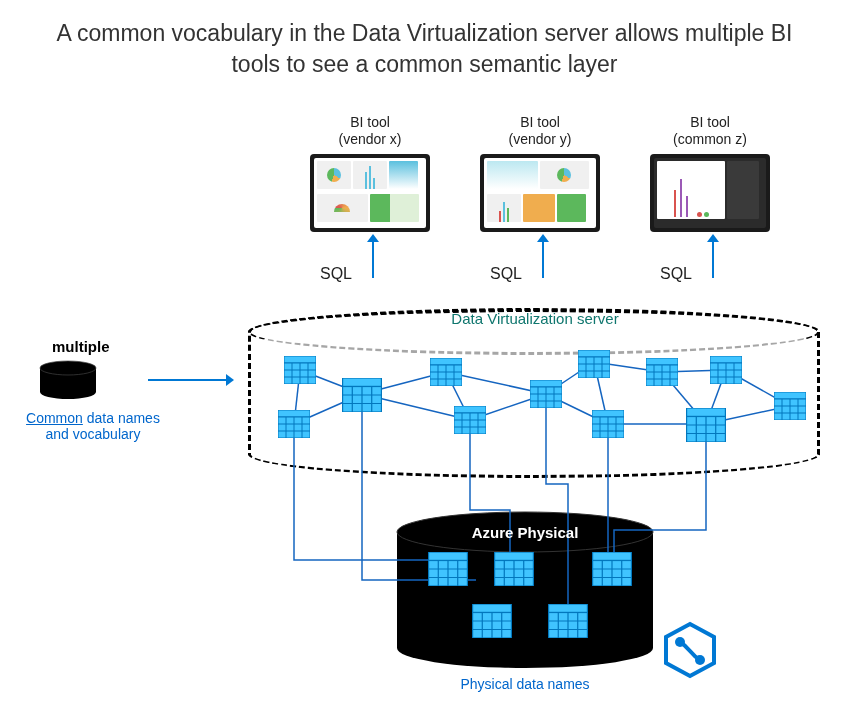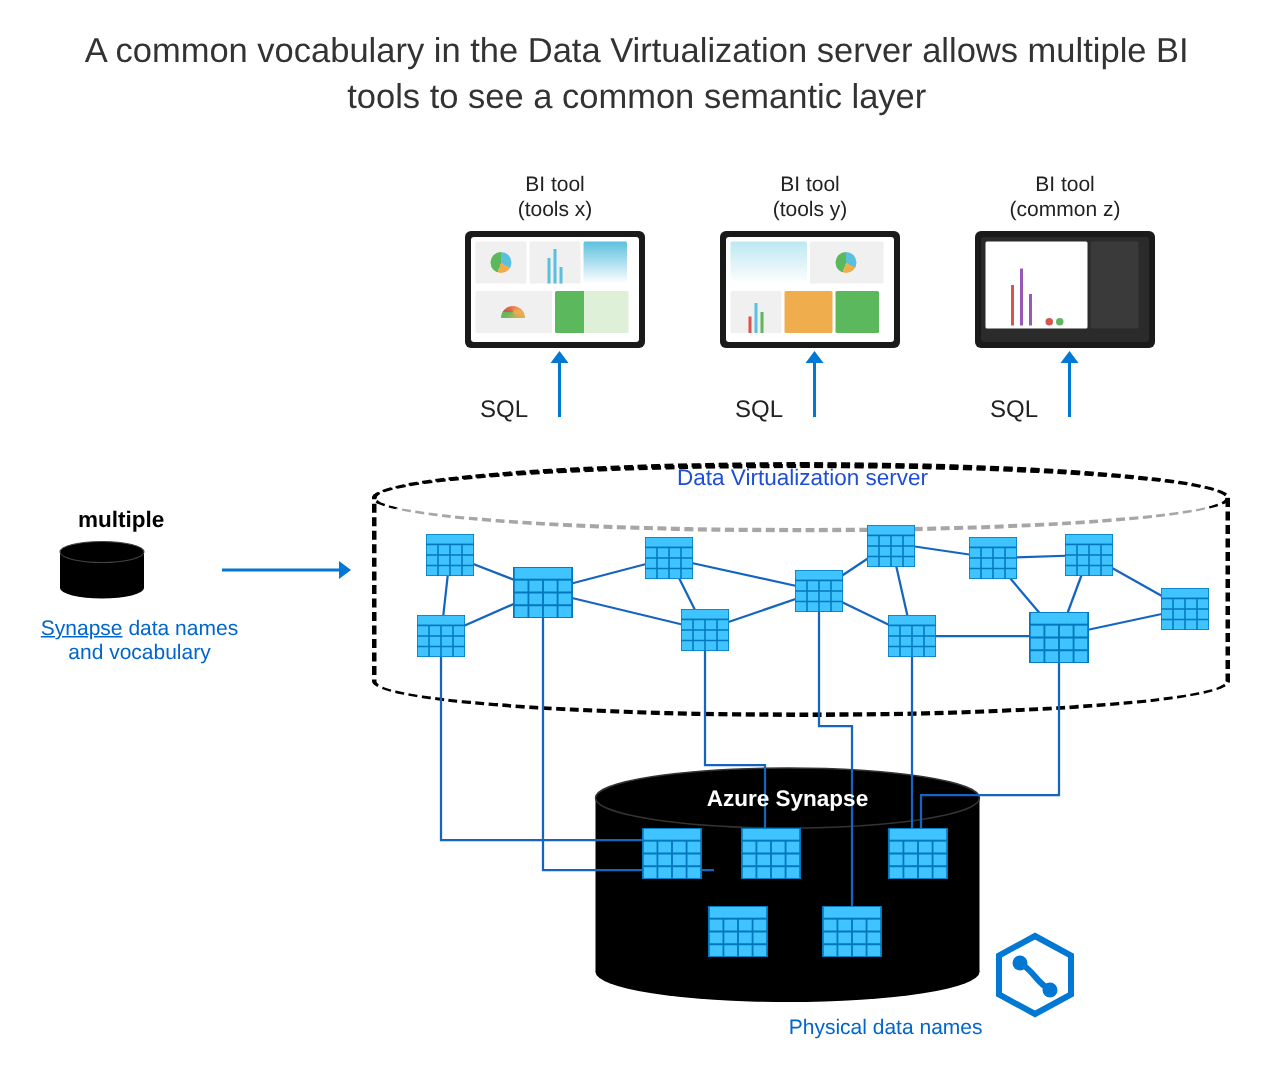--- a/index.html
+++ b/index.html
@@ -99,21 +99,21 @@
     border-radius: 50%;
     border-bottom-color: rgba(0,0,0,0.35);
   }
   .dv-label {
     position: absolute;
     top: 310px;
     left: 420px;
     width: 230px;
     text-align: center;
     font-size: 15px;
-    color: #1d4ed8;
+    color: #0f766e;
     z-index: 5;
   }
   .metadata-label {
     position: absolute;
     left: 52px;
     top: 338px;
     font-size: 15px;
     font-weight: 600;
     color: #000;
   }
@@ -168,21 +168,21 @@
     font-size: 15px;
     font-weight: 600;
     color: #fff;
     z-index: 10;
   }
   .phys-label {
     position: absolute;
     left: 395px;
     top: 676px;
     width: 260px;
-    text-align: right;
+    text-align: center;
     font-size: 14px;
     color: #0066cc;
   }
   .synapse-icon {
     position: absolute;
     left: 660px;
     top: 620px;
     width: 60px;
     height: 60px;
   }
@@ -207,21 +207,21 @@
   .gauge { width:16px;height:8px;border-radius:8px 8px 0 0;background:conic-gradient(from -90deg,#d9534f,#f0ad4e,#5cb85c); }
 </style>
 </head>
 <body>
 
 <div class="title">A common vocabulary in the Data Virtualization server allows multiple BI tools to see a common semantic layer</div>
 
 <div class="bi-tool" style="left:310px; top:114px;">
   <div class="bi-label">
     <span>BI tool</span><br>
-    <span>(tools x)</span>
+    <span>(vendor x)</span>
   </div>
   <div class="monitor">
     <div class="screen">
       <div class="chart-box" style="width:32%;height:45%;">
           <div class="pie"></div>
         </div>
       <div class="chart-box" style="width:32%;height:45%;display:flex;align-items:flex-end;">
           <div class="bar" style="height:60%"></div>
           <div class="bar" style="height:80%"></div>
           <div class="bar" style="height:40%"></div>
@@ -233,21 +233,21 @@
       <div class="chart-box" style="width:46%;height:45%;background:linear-gradient(90deg,#5cb85c 40%,#dff0d8 40%)"></div>
     </div>
   </div>
 </div>
 <div class="sql-label" style="left:320px; top:265px;">SQL</div>
 <div class="arrow-up" style="left:372px; top:240px;"></div>
 
 <div class="bi-tool" style="left:480px; top:114px;">
   <div class="bi-label">
     <span>BI tool</span><br>
-    <span>(tools y)</span>
+    <span>(vendor y)</span>
   </div>
   <div class="monitor">
     <div class="screen">
       <div class="chart-box" style="width:48%;height:45%;background:linear-gradient(180deg,#bce8f1,#fff);"></div>
       <div class="chart-box" style="width:46%;height:45%;">
           <div class="pie"></div>
         </div>
       <div class="chart-box" style="width:32%;height:45%;display:flex;align-items:flex-end;">
           <div class="bar" style="height:40%;background:#d9534f"></div>
           <div class="bar" style="height:70%"></div>
@@ -288,21 +288,21 @@
 <div class="metadata-label">multiple</div>
 <div class="metadata-db">
   <svg class="db-svg" viewBox="0 0 60 40">
     <ellipse cx="30" cy="8" rx="28" ry="7" fill="#000"></ellipse>
     <rect x="2" y="8" width="56" height="24" fill="#000"></rect>
     <ellipse cx="30" cy="32" rx="28" ry="7" fill="#000"></ellipse>
     <ellipse cx="30" cy="8" rx="28" ry="7" fill="none" stroke="#444" stroke-width="0.7"></ellipse>
   </svg>
 </div>
 <div class="metadata-text">
-  <span class="under">Synapse</span><span> data names and vocabulary</span>
+  <span class="under">Common</span><span> data names and vocabulary</span>
 </div>
 <div class="arrow-right"></div>
 
 <svg width="0" height="0" style="position:absolute">
   <defs>
     <g id="tbl">
       <rect x="0" y="0" width="32" height="7" fill="#40c4ff" stroke="#0277bd" stroke-width="1"></rect>
       <rect x="0" y="7" width="32" height="21" fill="#40c4ff" stroke="#0277bd" stroke-width="1"></rect>
       <line x1="8" y1="7" x2="8" y2="28" stroke="#0277bd"></line>
       <line x1="16" y1="7" x2="16" y2="28" stroke="#0277bd"></line>
@@ -380,21 +380,21 @@
     </svg></div>
 
 <div class="synapse-cyl">
   <svg viewBox="0 0 260 160" width="260" height="160">
     <ellipse cx="130" cy="22" rx="128" ry="20" fill="#000"></ellipse>
     <rect x="2" y="22" width="256" height="116" fill="#000"></rect>
     <ellipse cx="130" cy="138" rx="128" ry="20" fill="#000"></ellipse>
     <ellipse cx="130" cy="22" rx="128" ry="20" fill="none" stroke="#333" stroke-width="1"></ellipse>
   </svg>
 </div>
-<div class="synapse-label">Azure Synapse</div>
+<div class="synapse-label">Azure Physical</div>
 
 <div class="table-icon lg" style="left:428px;top:552px;z-index:11;"><svg viewBox="0 0 32 28">
       <use href="#tbl"></use>
     </svg></div>
 <div class="table-icon lg" style="left:494px;top:552px;z-index:11;"><svg viewBox="0 0 32 28">
       <use href="#tbl"></use>
     </svg></div>
 <div class="table-icon lg" style="left:592px;top:552px;z-index:11;"><svg viewBox="0 0 32 28">
       <use href="#tbl"></use>
     </svg></div>

